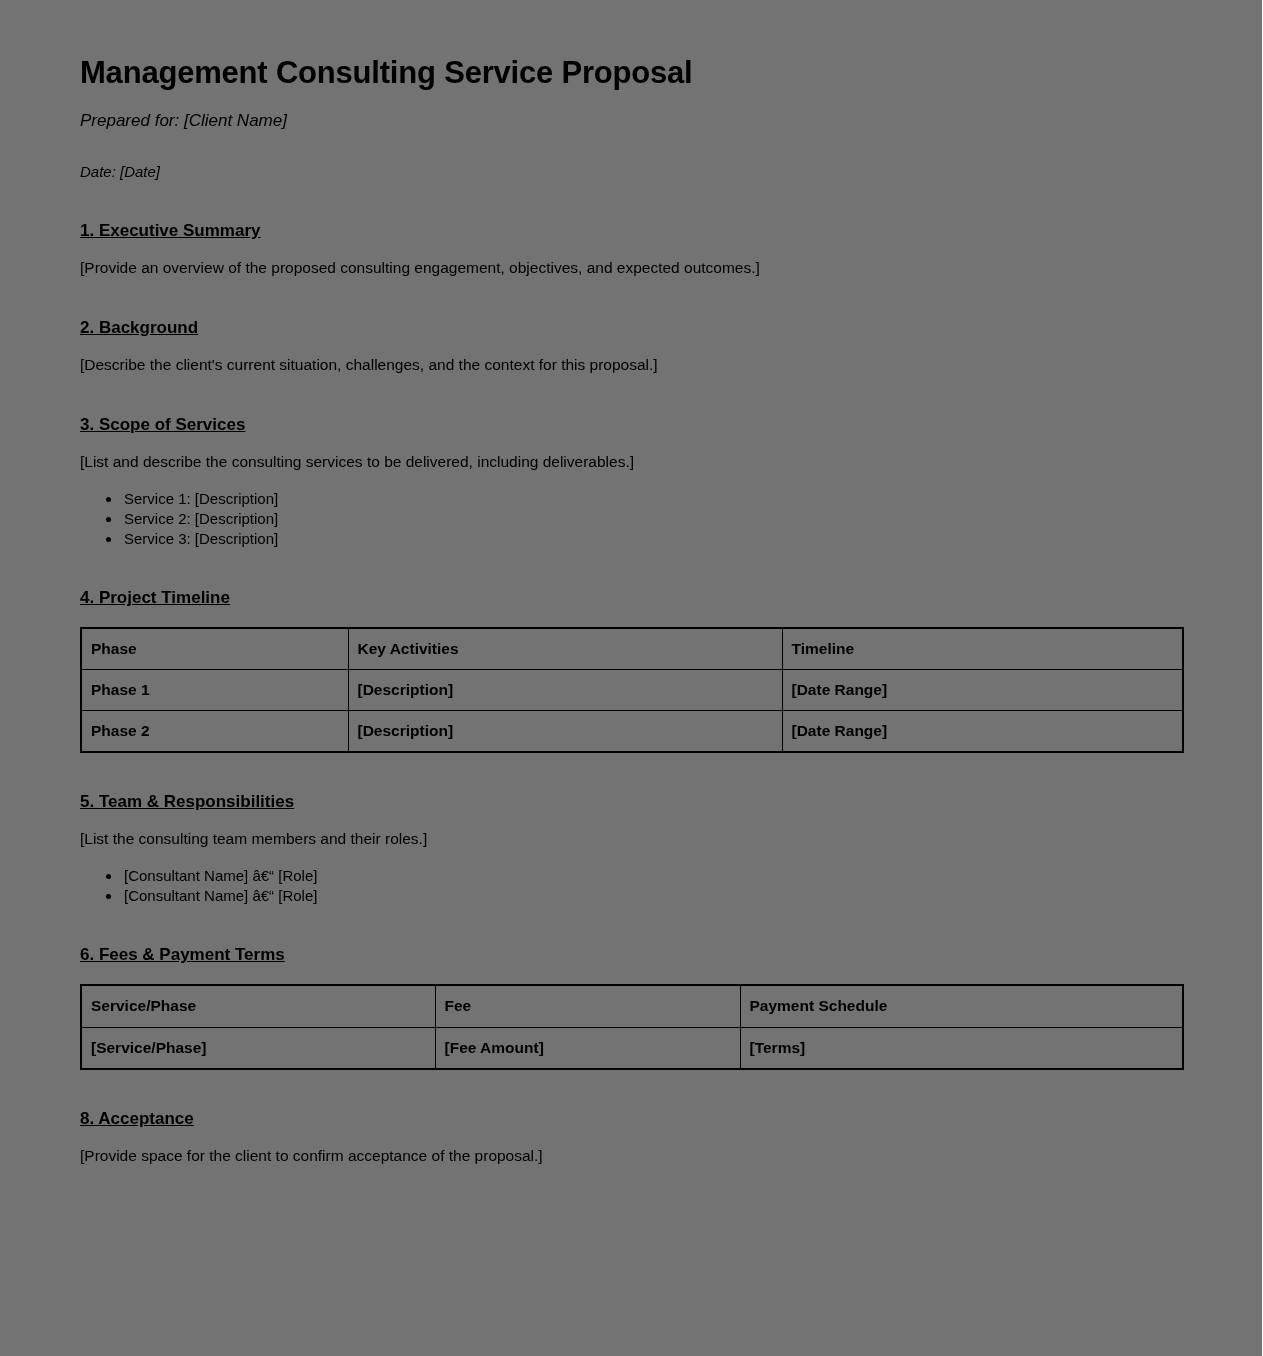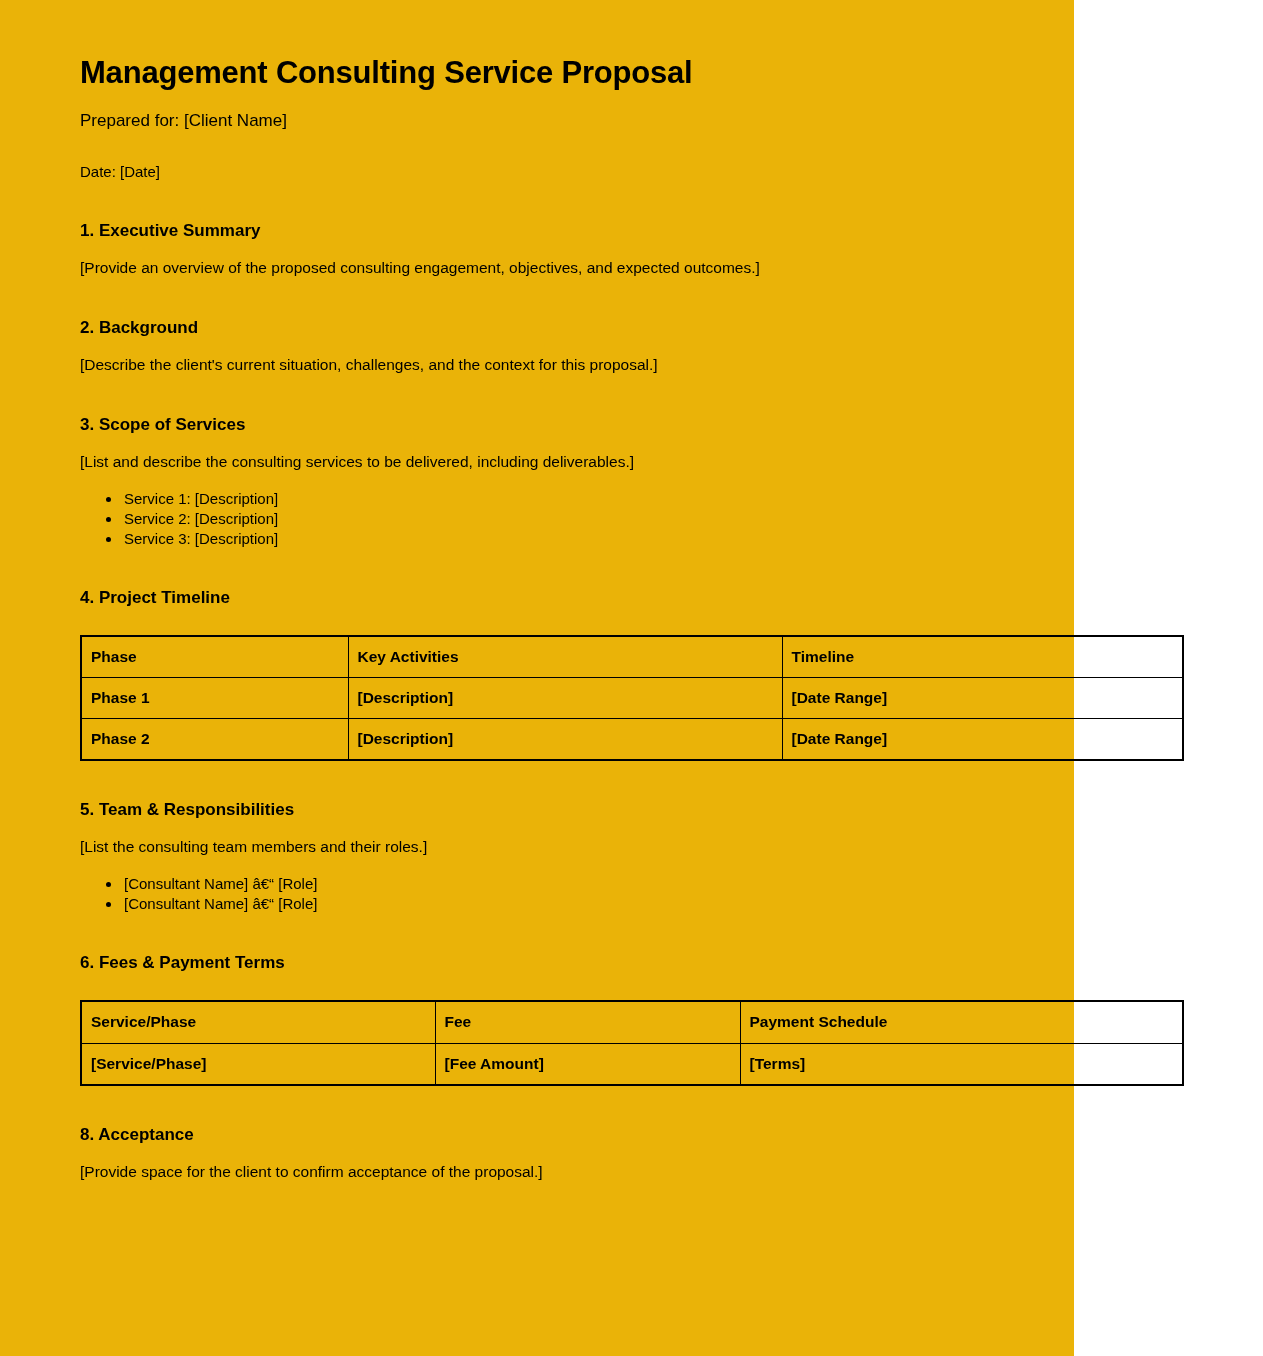--- a/index.html
+++ b/index.html
@@ -9,54 +9,56 @@
   }
   body {
     width: 1263px;
     min-height: 1356px;
     font-family: "Liberation Sans", sans-serif;
     color: #000000;
     -webkit-font-smoothing: antialiased;
   }
   .page {
     box-sizing: border-box;
-    width: 1074px;
+    width: 1262px;
     min-height: 1356px;
     padding: 44px 80px 40px 80px;
-    background: #eab308;
+    background: #737373;
   }
 
   
   .doc-title {
     font-size: 31px;
     font-weight: bold;
     line-height: 1.22;
     letter-spacing: -0.2px;
     margin: 10px 0 18px 0;
   }
   .meta-line {
     font-size: 17px;
     line-height: 1.35;
     margin: 0 0 22px 0;
+    font-style: italic;
   }
   .meta-line.small {
     font-size: 15px;
     margin-bottom: 0;
     margin-top: 29px;
   }
 
   
   .section {
     margin-top: 38px;
   }
   .section-heading {
     font-size: 17px;
     font-weight: bold;
     line-height: 1.3;
     margin: 0 0 16px 0;
+    text-decoration: underline;
   }
   .section-body {
     font-size: 15.5px;
     line-height: 1.35;
     margin: 0;
   }
 
   
   ul.bullets {
     margin: 16px 0 0 0;
@@ -67,21 +69,21 @@
     font-size: 15px;
     line-height: 1.33;
     margin: 0;
     padding-left: 2px;
   }
 
   
   table.doc-table {
     border-collapse: collapse;
     width: 1102px;
-    margin-top: 26px;
+    margin-top: 18px;
     table-layout: fixed;
     border: 2px solid #000000;
   }
   table.doc-table th,
   table.doc-table td {
     border: 1px solid #000000;
     text-align: left;
     vertical-align: middle;
     padding: 10px 9px;
     font-size: 15.5px;

